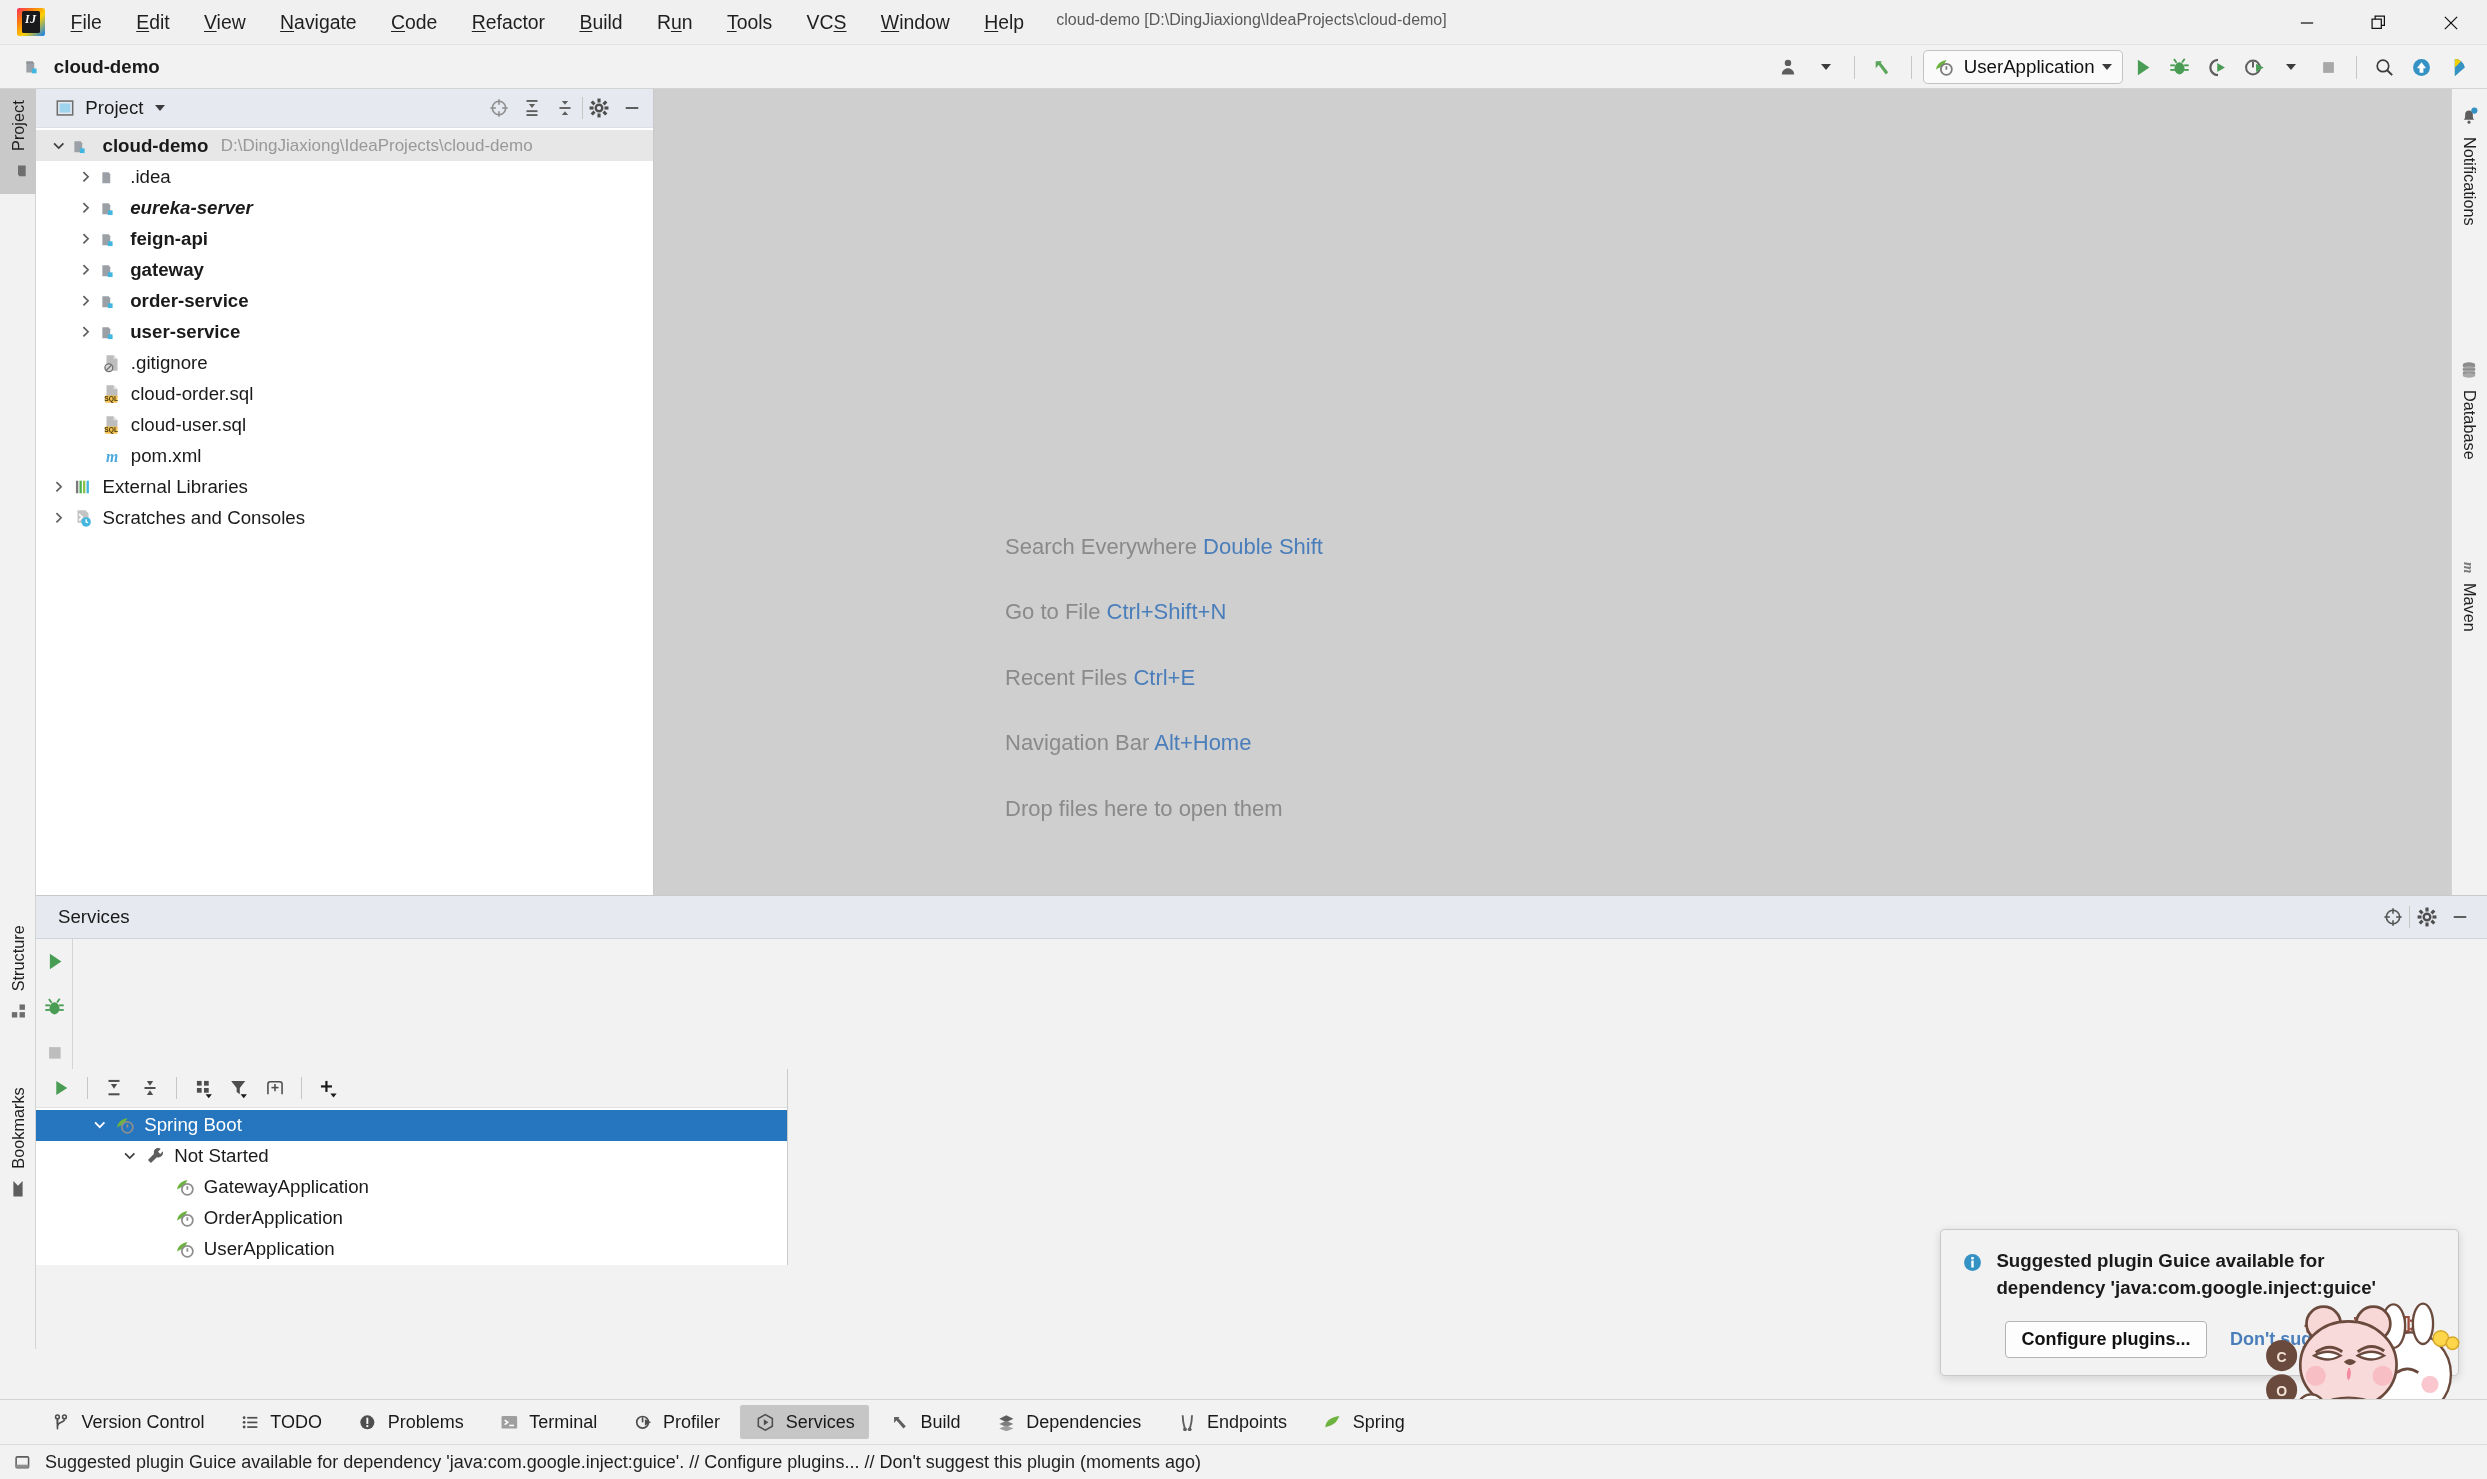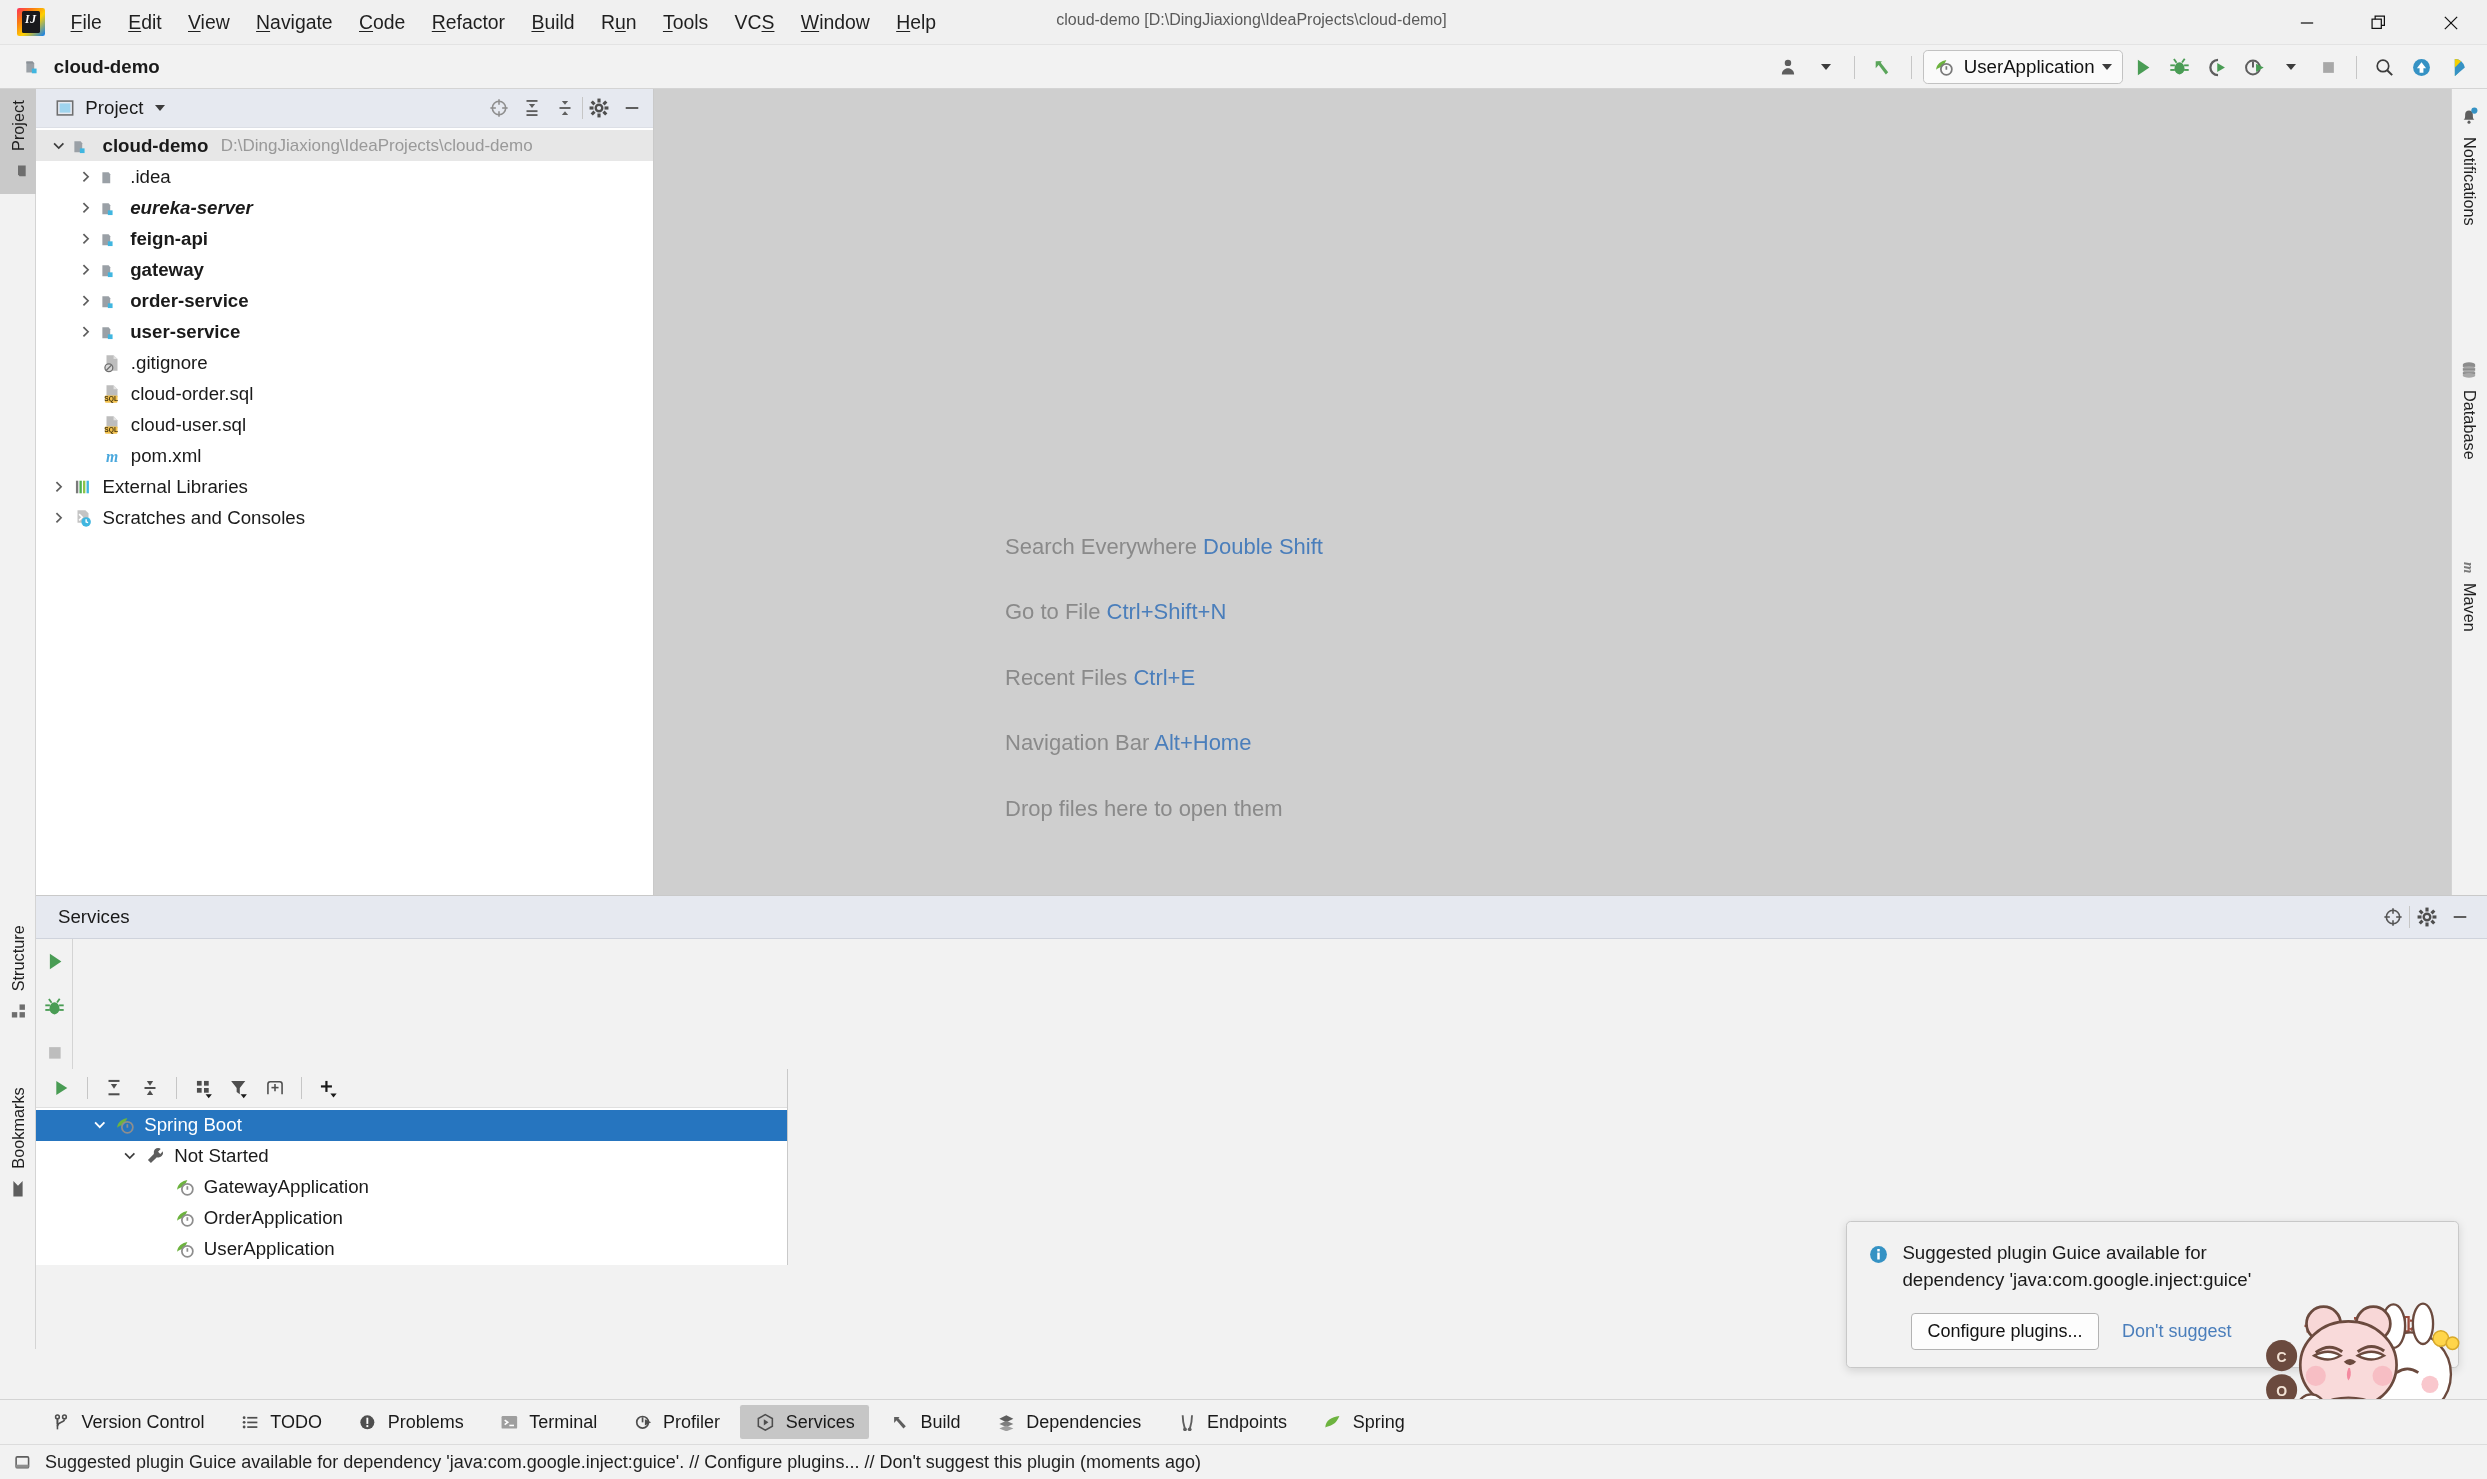--- a/index.html
+++ b/index.html
@@ -17,21 +17,21 @@
     position:absolute; left:0; top:0; width:2487px; height:45px;
     background:#f0f0f0; display:flex; align-items:center;
     border-bottom:0.8px solid #e3e3e3;
   }
   .ij-logo { width:28px; height:28px; margin-left:17px; margin-right:12.4px; position:relative; flex:none; }
   .ij-logo .sq { position:absolute; inset:0; border-radius:2.3px;
     background:linear-gradient(135deg,#fe315d 0%,#f97a12 28%,#ffd000 58%,#087cfa 100%); }
   .ij-logo .inner { position:absolute; left:4.7px; top:3.1px; right:4.7px; bottom:3.1px; background:#19191c; border-radius:1.6px; }
   .ij-logo .ij { position:absolute; left:0; right:0; top:5.4px; color:#fff; font-size:11.7px; text-align:center;
      font-family:"Liberation Serif", serif; font-style:italic; font-weight:bold; letter-spacing:0.8px;}
-  .menubar { display:flex; align-items:center; gap:0px; }
+  .menubar { display:flex; align-items:center; gap:8px; }
   .menu-item {
     font-size:19.4px; padding:3.1px 13.2px; color:#1f1f1f; cursor:default; line-height:23px;
   }
   .menu-item u { text-decoration:underline; text-underline-offset:1.6px; }
   .win-title {
     position:absolute; left:16px; right:0; text-align:center; top:11px;
     font-size:16px; color:#5a5a5a; pointer-events:none;
   }
   .win-ctrl { position:absolute; right:0; top:0; height:45px; display:flex; align-items:center; }
   .win-btn { width:72px; height:45px; display:flex; align-items:center; justify-content:center; }
@@ -134,24 +134,25 @@
   .srow { height:31px; display:flex; align-items:center; white-space:nowrap; }
   .srow.sel { background:#2675bf; color:#fff; }
   .svc-detail { flex:1; position:relative; background:#f2f2f2; }
   .svc-detail .msg {
     position:absolute; left:0; right:0; top:188px; text-align:center;
     font-size:20px; color:#8a8a8a;
   }
 
   
   .balloon {
-    position:absolute; right:28px; bottom:112px; width:613px;
+    position:absolute; right:28px; bottom:104px; width:519px;
     background:#f2f2f2; border:0.8px solid #c8c8c8; border-radius:4.7px;
     box-shadow:0 2.3px 9.3px rgba(0,0,0,0.13);
     padding:18.7px 20px 17px 20px;
+    font-weight:bold;
   }
   .balloon .row { display:flex; gap:12.4px; }
   .balloon .txt { font-size:18.7px; line-height:26.4px; color:#1a1a1a; }
   .balloon .acts { display:flex; align-items:center; gap:23px; margin-top:20px; margin-left:36px;padding-left:8px; }
   .btn-cfg {
     border:0.8px solid #b3b3b3; border-radius:3.9px; background:#fdfdfd;
     padding:7px 15.5px; font-size:18px; color:#111;
   }
   .lnk { color:#4a7ebb; font-size:18px; }
 

